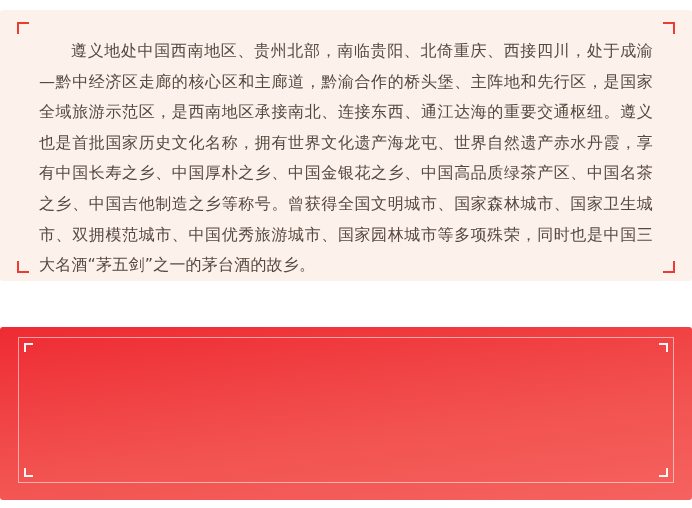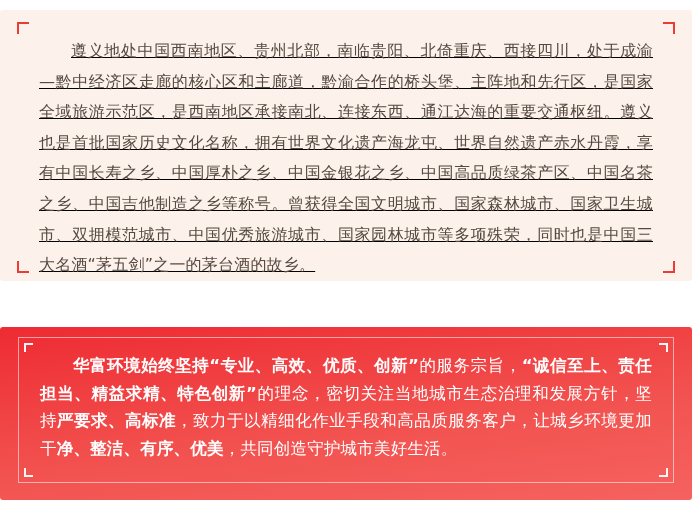--- a/index.html
+++ b/index.html
@@ -15,21 +15,20 @@
   
   .intro {
     position: absolute;
     left: 0; top: 10px;
     width: 692px; height: 271px;
     background: #fdf1ec;
     border-radius: 3px;
     box-sizing: border-box;
     padding: 26px 39px 0 39px;
     overflow: hidden;
-    text-decoration: underline;
   }
   .intro-text {
     margin: 0;
     font-size: 16px;
     line-height: 30.6px;
     color: #56493f;
     text-align: justify;
     text-indent: 2em;
     letter-spacing: 0.2px;
   }
@@ -91,16 +90,15 @@
     <span class="rcorner br"></span>
     <p class="intro-text">遵义地处中国西南地区、贵州北部，南临贵阳、北倚重庆、西接四川，处于成渝—黔中经济区走廊的核心区和主廊道，黔渝合作的桥头堡、主阵地和先行区，是国家全域旅游示范区，是西南地区承接南北、连接东西、通江达海的重要交通枢纽。遵义也是首批国家历史文化名称，拥有世界文化遗产海龙屯、世界自然遗产赤水丹霞，享有中国长寿之乡、中国厚朴之乡、中国金银花之乡、中国高品质绿茶产区、中国名茶之乡、中国吉他制造之乡等称号。曾获得全国文明城市、国家森林城市、国家卫生城市、双拥模范城市、中国优秀旅游城市、国家园林城市等多项殊荣，同时也是中国三大名酒“茅五剑”之一的茅台酒的故乡。</p>
   </section>
 
   <section class="mission">
     <div class="mission-frame"></div>
     <span class="wcorner tl"></span>
     <span class="wcorner tr"></span>
     <span class="wcorner bl"></span>
     <span class="wcorner br"></span>
-    <p class="mission-text"><span class="seg-bold">华富环境始终坚持</span><span class="seg-bold">“专业、高效、优质、创新”</span><span>的服务宗旨，</span><span class="seg-bold">“诚信至上、责任担当、精益求精、特色创新”</span><span>的理念，密切关注当地城市生态治理和发展方针，坚持</span><span class="seg-bold">严要求、高标准</span><span>，致力于以精细化作业手段和高品质服务客户，让城乡环境更加干</span><span class="seg-bold">净、整洁、有序、优美</span><span>，共同创造守护城市美好生活。</span></p>
   </section>
 
 </div>
 
 </body></html>

